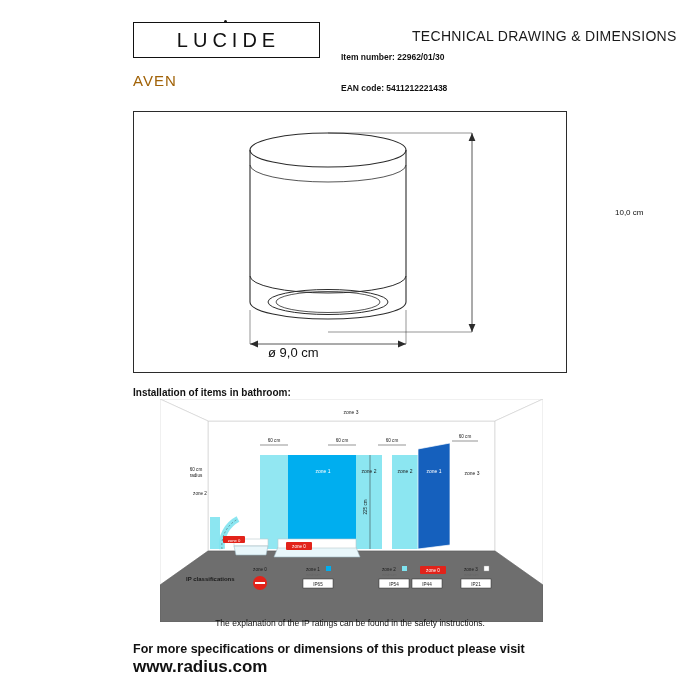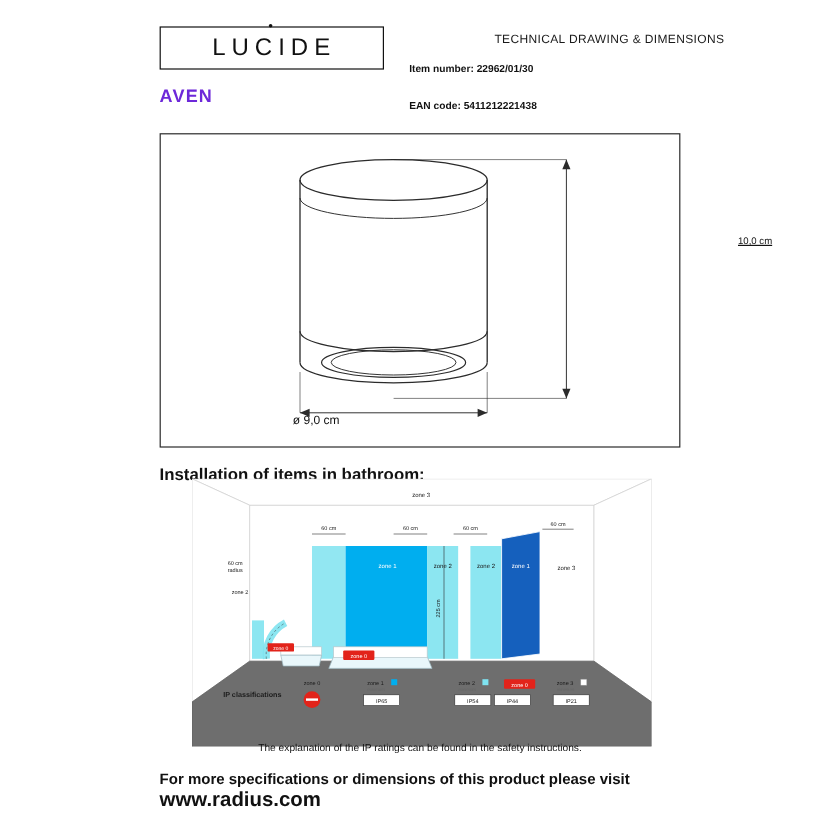--- a/index.html
+++ b/index.html
@@ -42,33 +42,33 @@
     position: absolute;
     left: 90px;
     top: -3px;
     width: 3px; height: 3px;
     background: #111;
     border-radius: 50%;
   }
   .tech-label {
     position: absolute;
     left: 412px; top: 28px;
-    font-size: 10px;
+    font-size: 14px;
     letter-spacing: 0.3px;
     color: #1a1a1a;
   }
 
   
   .product-name {
     position: absolute;
     left: 133px; top: 72px;
     font-size: 15px;
-    font-weight: bold;
+    font-weight: normal;
     letter-spacing: 1px;
-    color: #6d28d9;
+    color: #a16207;
   }
   .item-number {
     position: absolute;
     left: 341px; top: 52px;
     font-size: 8.5px;
     font-weight: bold;
     color: #111;
   }
   .ean-code {
     position: absolute;
@@ -93,37 +93,36 @@
   .lamp {
     position: absolute;
     left: 240px; top: 132px;
     width: 175px; height: 190px;
   }
   .lamp svg { display: block; }
 
   
   .dim-height {
     position: absolute;
-    left: 615px; top: 196px;
+    left: 615px; top: 208px;
     font-size: 8px;
     color: #111;
-    text-decoration: underline;
   }
   .dim-width {
     position: absolute;
-    left: 244px; top: 345px;
+    left: 268px; top: 345px;
+    font-size: 13px;
+    color: #111;
+  }
+
+  
+  .bathroom-title {
+    position: absolute;
+    left: 133px; top: 387px;
     font-size: 10px;
-    color: #111;
-  }
-
-  
-  .bathroom-title {
-    position: absolute;
-    left: 133px; top: 387px;
-    font-size: 14px;
     font-weight: bold;
     color: #111;
     text-align: right;
   }
   .bath-box {
     position: absolute;
     left: 160px; top: 399px;
     width: 383px; height: 223px;
   }
   .bath-svg { display: block; }

